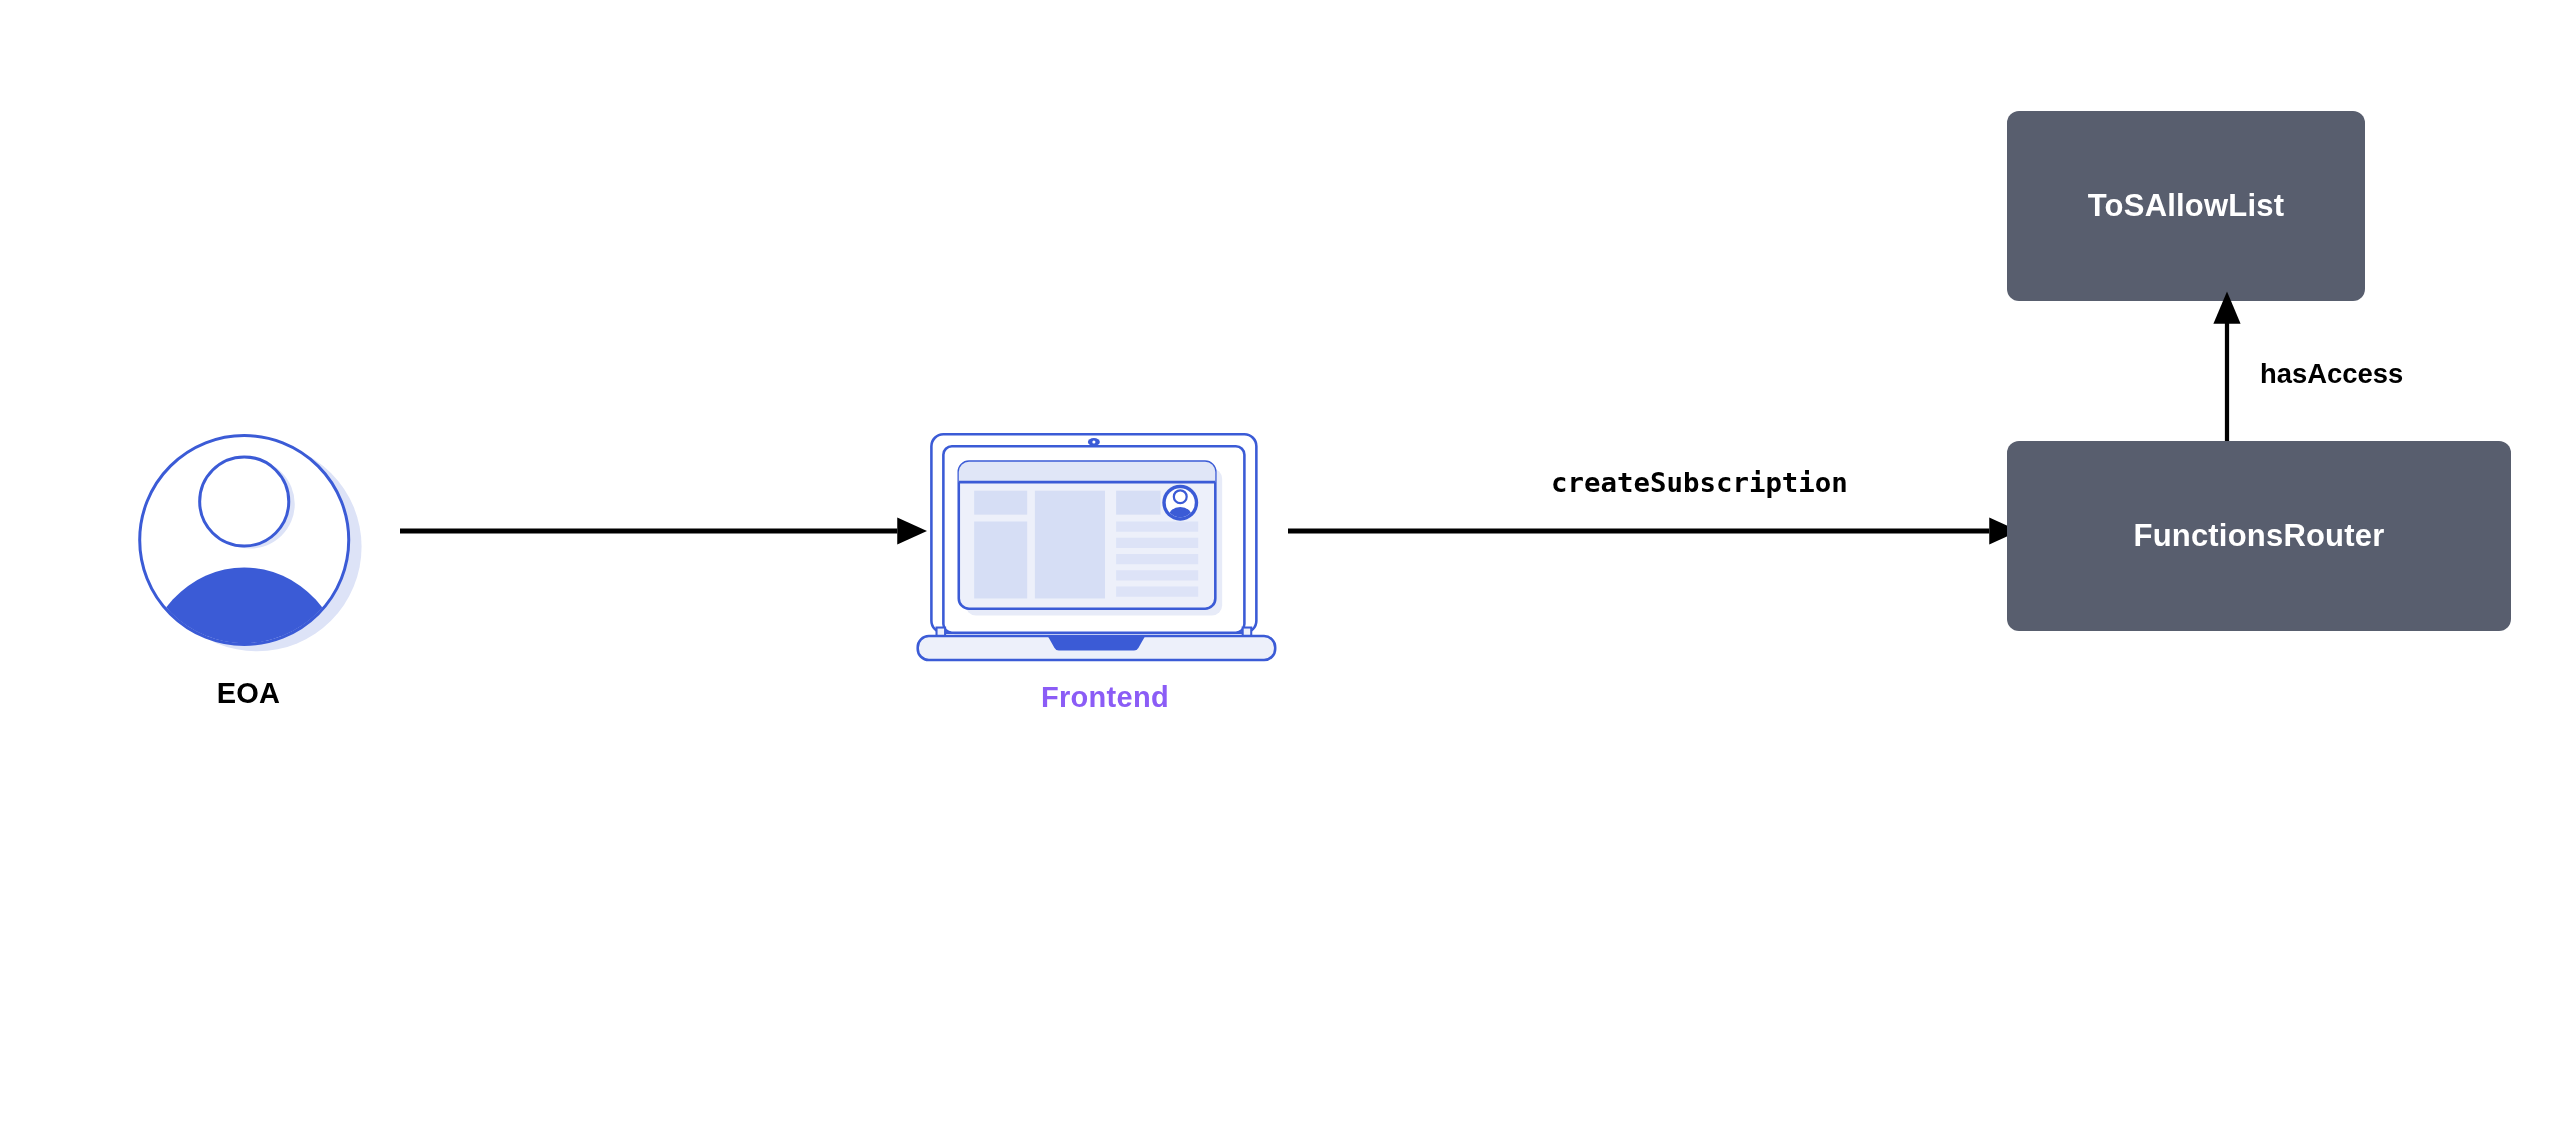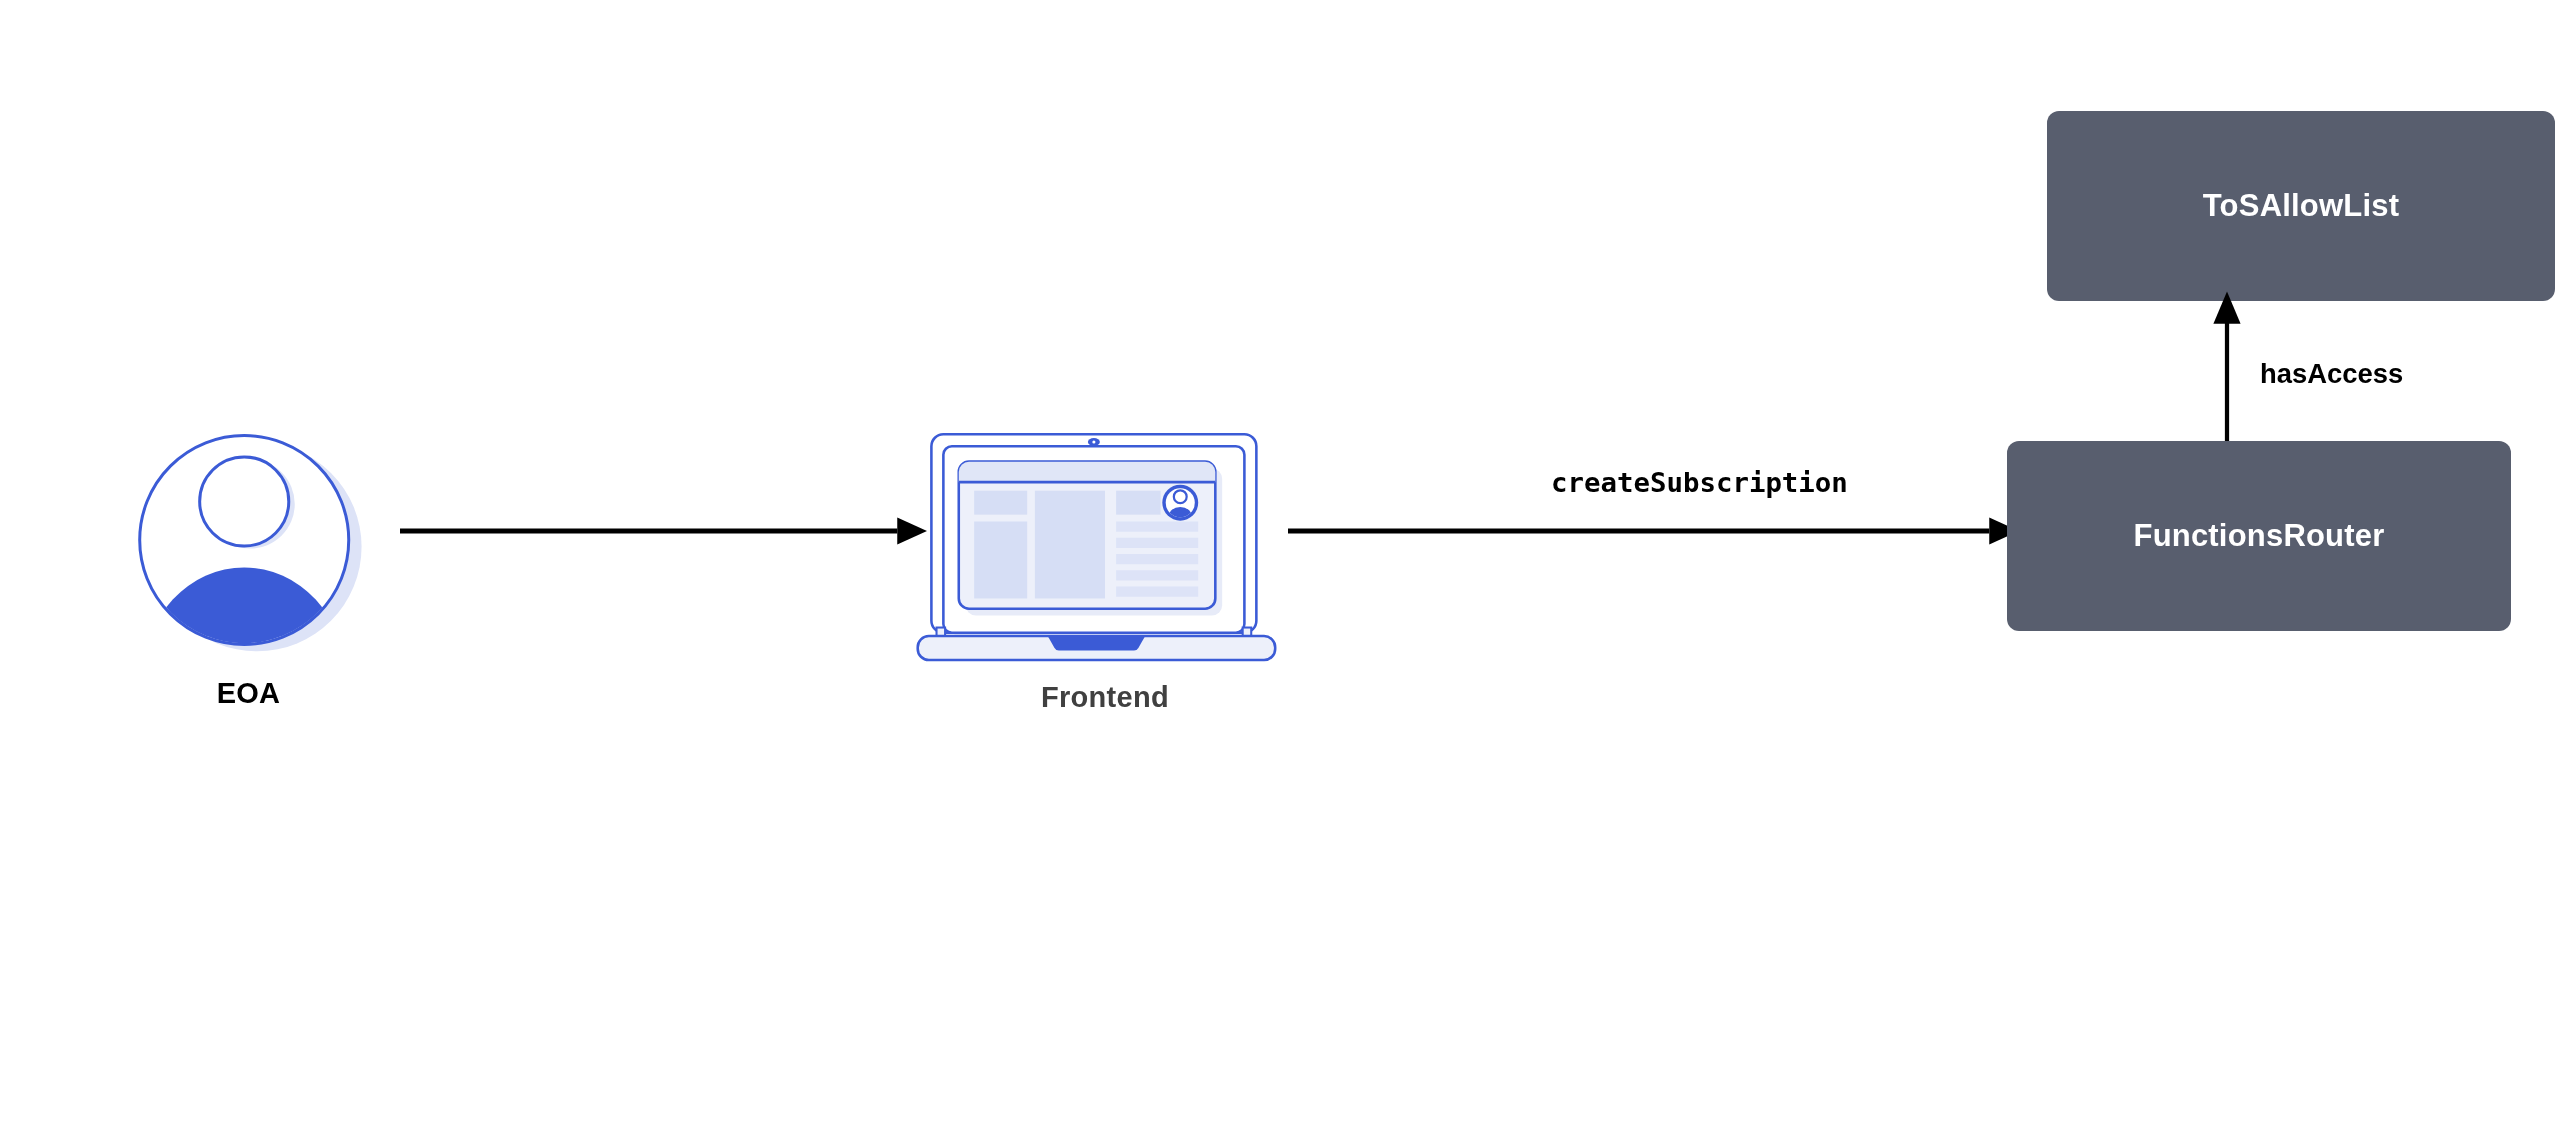--- a/index.html
+++ b/index.html
@@ -62,42 +62,41 @@
     height: 248px;
   }
   #frontend-label {
     position: absolute;
     left: 0;
     top: 257px;
     width: 386px;
     text-align: center;
     font-size: 29px;
     font-weight: bold;
-    color: #404040;
+    color: #8b5cf6;
     letter-spacing: 0.3px;
   }
 
   
   .dark-box {
     background: #585E6E;
     border-radius: 12px;
     display: flex;
     align-items: center;
     justify-content: center;
     color: #ffffff;
     font-size: 31px;
     font-weight: bold;
     letter-spacing: 0.2px;
   }
   #tos-allowlist-box {
     left: 2007px;
     top: 111px;
-    width: 508px;
+    width: 358px;
     height: 190px;
-    margin-left: 40px;
   }
   #functions-router-box {
     left: 2007px;
     top: 441px;
     width: 504px;
     height: 190px;
   }
 
   
   .arrow-svg { position: absolute; overflow: visible; }

